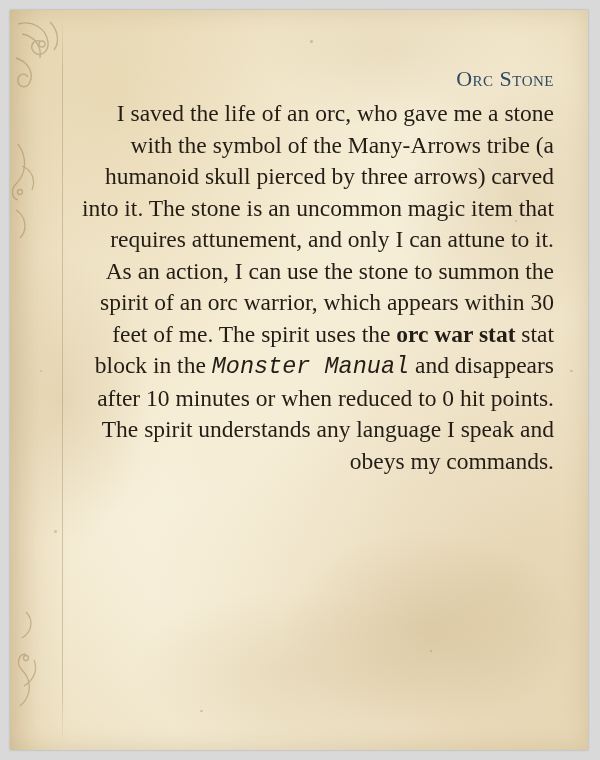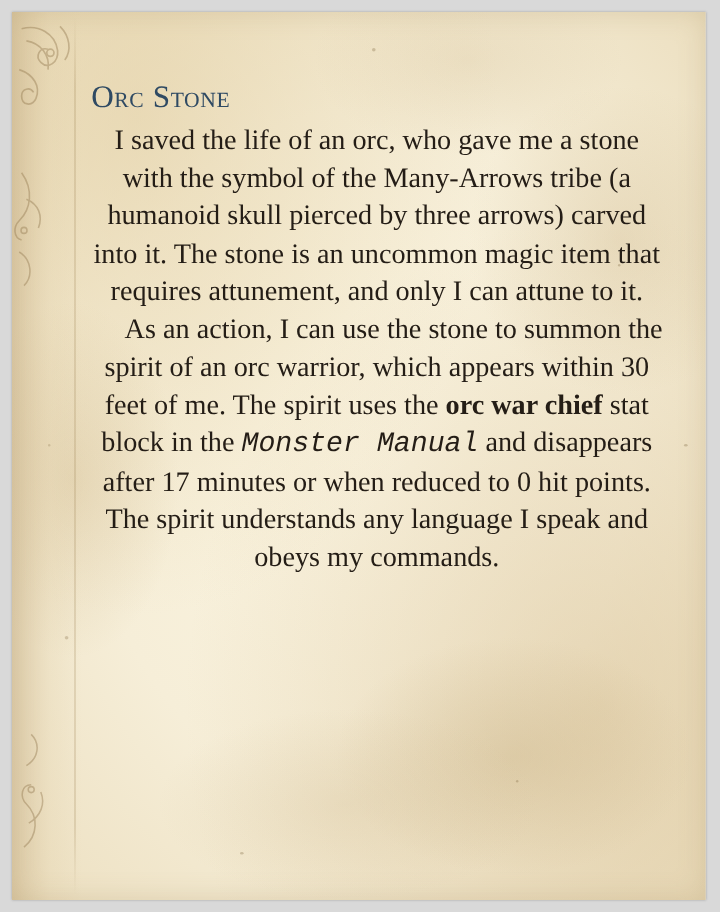--- a/index.html
+++ b/index.html
@@ -81,36 +81,37 @@
   .flourish.top { left: 2px; top: 4px; }
   .flourish.mid { left: 0px; top: 130px; }
   .flourish.bot { left: 4px; bottom: 40px; }
 
   .content {
     position: relative;
     padding: 56px 34px 0 64px;
   }
 
   h1.title {
-    margin: 0 0 6px 2px;
+    margin: 0 0 6px 16px;
     font-family: "Liberation Serif", serif;
-    font-size: 26px;
+    font-size: 22px;
     font-weight: normal;
     letter-spacing: 0.5px;
     color: #2f4a63;
     font-variant: small-caps;
     text-transform: capitalize;
+    text-align: right;
   }
 
   .body-text {
     font-family: "Liberation Serif", serif;
     font-size: 23.5px;
     line-height: 31.5px;
     color: #241d16;
-    text-align: center;
+    text-align: right;
   }
 
   .body-text p {
     margin: 0;
   }
   .body-text p.indent {
     text-indent: 28px;
   }
 
   .body-text b { font-weight: bold; }
@@ -172,19 +173,19 @@
         <path d="M10 76 C 20 70, 24 60, 20 50"></path>
         <circle cx="12" cy="48" r="2.5"></circle>
         <path d="M8 28 C 18 22, 20 10, 12 2"></path>
       </g>
     </svg>
 
     <div class="content">
       <h1 class="title">Orc Stone</h1>
       <div class="body-text" id="body-text">
           <p><span>I saved the life of an orc, who gave me a stone with the symbol of the Many-Arrows tribe (a humanoid skull pierced by three arrows) carved into it. The stone is an uncommon magic item that requires attunement, and only I can attune to it.</span></p>
-          <p class="indent"><span>As an action, I can use the stone to summon the spirit of an orc warrior, which appears within 30 feet of me. The spirit uses the </span><b>orc war chief</b><span> stat block in the </span><i>Monster Manual</i><span> and disappears after 17 minutes or when reduced to 0 hit points. The spirit understands any language I speak and obeys my commands.</span></p>
+          <p class="indent"><span>As an action, I can use the stone to summon the spirit of an orc warrior, which appears within 30 feet of me. The spirit uses the </span><b>orc war stat</b><span> stat block in the </span><i>Monster Manual</i><span> and disappears after 10 minutes or when reduced to 0 hit points. The spirit understands any language I speak and obeys my commands.</span></p>
         </div>
     </div>
 
     <div class="edge"></div>
   </div>
 </div>
 
 </body></html>

